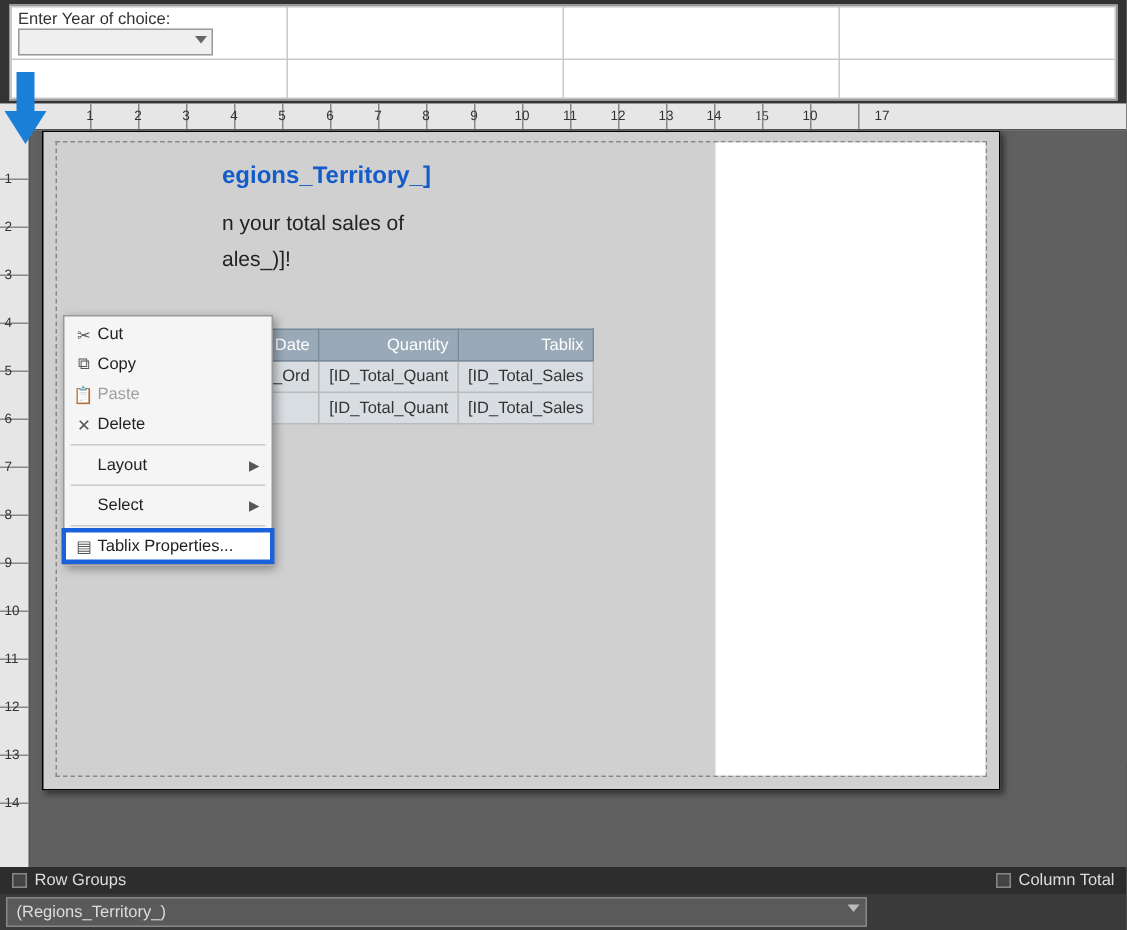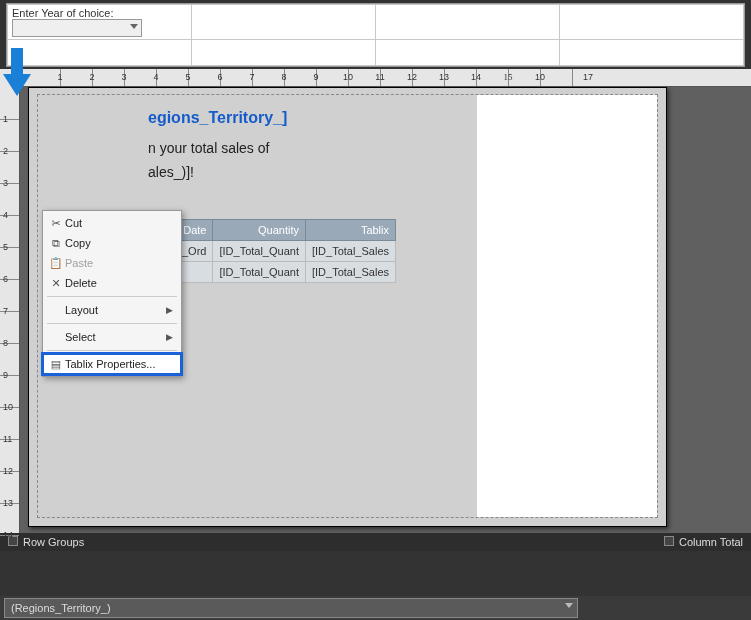--- a/index.html
+++ b/index.html
@@ -32,24 +32,24 @@
 .tablix th { background:#9aa9b8; color:#fff; font-weight:normal; text-align:right; padding:4px 6px; border:1px solid #7a8a99; }
 .tablix td { background:#d8dde2; color:#333; padding:4px 6px; border:1px solid #bbb; white-space:nowrap; overflow:hidden; }
 .ctx-menu { position:absolute; left:22px; top:123px; width:140px; background:#f5f5f5; border:1px solid #999; box-shadow:2px 2px 6px rgba(0,0,0,.35); z-index:20; font-size:11px; color:#222; padding:2px 0; }
 .ctx-menu .mi { display:flex; align-items:center; height:20px; padding:0 8px 0 4px; cursor:default; position:relative; }
 .ctx-menu .mi.disabled { color:#a0a0a0; }
 .ctx-menu .ico { width:18px; text-align:center; font-size:11px; color:#555; }
 .ctx-menu .sep { height:1px; background:#ccc; margin:3px 4px; }
 .ctx-menu .arr { margin-left:auto; font-size:9px; color:#555; }
 .ctx-menu .mi.hl { background:#fff; outline:3px solid #1a62dc; outline-offset:-1px; }
 .grp-bar { height:18px; background:#2d2d2d; display:flex; align-items:center; color:#ddd; font-size:11px; }
-.grp-bar .lbl { display:flex; align-items:flex-start; padding:0 8px; gap:5px; }
+.grp-bar .lbl { display:flex; align-items:center; padding:0 8px; gap:5px; }
 .grp-bar .sq { width:10px; height:10px; border:1px solid #888; background:#444; }
 .grp-bar .spacer { flex:1; }
-.group-strip { height:24px; background:#3a3a3a; display:flex;margin-top:45px; }
+.group-strip { height:24px; background:#3a3a3a; display:flex; }
 .group-item { flex:0 0 574px; margin:2px 4px; background:#5a5a5a; border:1px solid #888; display:flex; align-items:center; padding:0 6px; font-size:11px; color:#ddd; position:relative; }
 .group-item .dd { position:absolute; right:4px; top:4px; width:0; height:0; border-left:4px solid transparent; border-right:4px solid transparent; border-top:5px solid #bbb; }
 .col-grp-area { flex:1; background:#3a3a3a; margin:2px 4px 2px 0; }
 </style>
 </head>
 <body>
 <div class="app">
 
 
 <div class="params-area">

